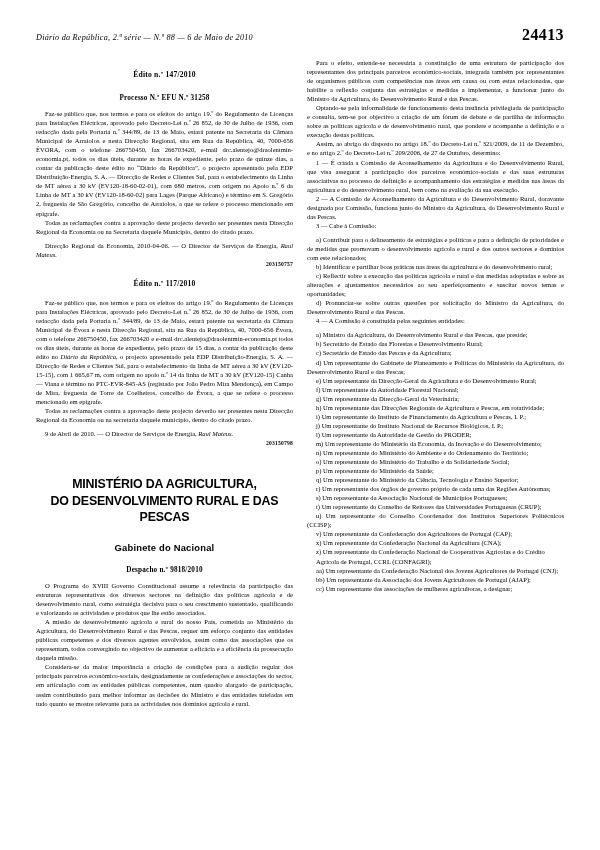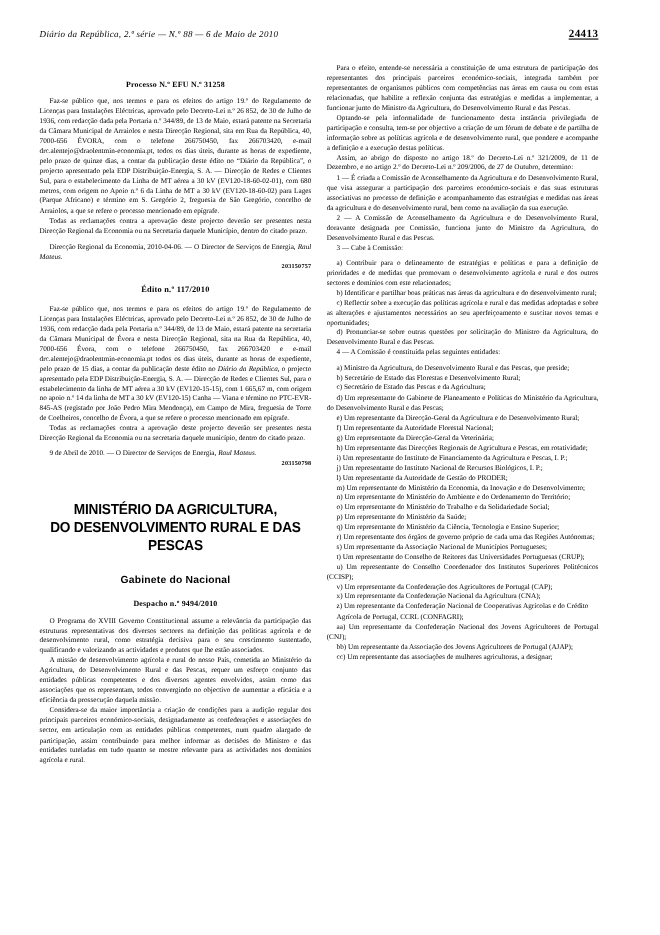--- a/index.html
+++ b/index.html
@@ -12,43 +12,42 @@
     height: 850px;
     font-family: "Liberation Serif", "DejaVu Serif", serif;
     color: #000000;
     overflow: hidden;
   }
   .page {
     position: relative;
     width: 600px;
     height: 659px;
     box-sizing: border-box;
-    padding: 26px 56px 10px 36px;
+    padding: 26px 36px 10px 36px;
     border-radius: 18px;
   }
 
   
   .masthead {
     display: flex;
     align-items: baseline;
     justify-content: space-between;
     height: 22px;
     margin-bottom: 10px;
   }
   .masthead-title {
     font-style: italic;
     font-size: 8.2px;
     letter-spacing: 0.25px;
     white-space: nowrap;
   }
   .masthead-page {
-    font-size: 10px;
+    font-size: 16px;
     font-weight: bold;
     letter-spacing: 0.4px;
-    text-decoration: underline;
   }
 
   
   .columns {
     display: flex;
     gap: 14px;
     height: 792px;
   }
   .col {
     width: 257px;
@@ -127,36 +126,37 @@
 
   <div class="masthead">
     <div class="masthead-title">Diário da República, 2.ª série — N.º 88 — 6 de Maio de 2010</div>
     <div class="masthead-page">24413</div>
   </div>
 
   <div class="columns">
 
     <div class="col">
 
+      <div class="edito-title">Édito n.º 147/2010</div>
       <div class="proc-title">Processo N.º EFU N.º 31258</div>
       <p class="body">Faz-se público que, nos termos e para os efeitos do artigo 19.º do Regulamento de Licenças para Instalações Eléctricas, aprovado pelo Decreto-Lei n.º 26 852, de 30 de Julho de 1936, com redacção dada pela Portaria n.º 344/89, de 13 de Maio, estará patente na Secretaria da Câmara Municipal de Arraiolos e nesta Direcção Regional, sita em Rua da República, 40, 7000-656 ÉVORA, com o telefone 266750450, fax 266703420, e-mail drc.alentejo@draolentmin-economia.pt, todos os dias úteis, durante as horas de expediente, pelo prazo de quinze dias, a contar da publicação deste édito no “Diário da República”, o projecto apresentado pela EDP Distribuição-Energia, S. A. — Direcção de Redes e Clientes Sul, para o estabelecimento da Linha de MT aérea a 30 kV (EV120-18-60-02-01), com 680 metros, com origem no Apoio n.º 6 da Linha de MT a 30 kV (EV120-18-60-02) para Lages (Parque Africano) e término em S. Gregório 2, freguesia de São Gregório, concelho de Arraiolos, a que se refere o processo mencionado em epígrafe.</p>
       <p class="body">Todas as reclamações contra a aprovação deste projecto deverão ser presentes nesta Direcção Regional da Economia ou na Secretaria daquele Município, dentro do citado prazo.</p>
       <p class="body gap"><span>Direcção Regional da Economia, 2010-04-06. — O Director de Serviços de Energia, </span><span class="sig">Raul Mateus.</span></p>
       <div class="ref-code">203150757</div>
 
       <div class="edito-title">Édito n.º 117/2010</div>
       <p class="body"><span>Faz-se público que, nos termos e para os efeitos do artigo 19.º do Regulamento de Licenças para Instalações Eléctricas, aprovado pelo Decreto-Lei n.º 26 852, de 30 de Julho de 1936, com redacção dada pela Portaria n.º 344/89, de 13 de Maio, estará patente na secretaria da Câmara Municipal de Évora e nesta Direcção Regional, sita na Rua da República, 40, 7000-656 Évora, com o telefone 266750450, fax 266703420 e e-mail drc.alentejo@draolentmin-economia.pt todos os dias úteis, durante as horas de expediente, pelo prazo de 15 dias, a contar da publicação deste édito no </span><span class="ital">Diário da República</span><span>, o projecto apresentado pela EDP Distribuição-Energia, S. A. — Direcção de Redes e Clientes Sul, para o estabelecimento da linha de MT aérea a 30 kV (EV120-15-15), com 1 665,67 m, com origem no apoio n.º 14 da linha de MT a 30 kV (EV120-15) Canha — Viana e término no PTC-EVR-845-AS (registado por João Pedro Mira Mendonça), em Campo de Mira, freguesia de Torre de Coelheiros, concelho de Évora, a que se refere o processo mencionado em epígrafe.</span></p>
       <p class="body">Todas as reclamações contra a aprovação deste projecto deverão ser presentes nesta Direcção Regional da Economia ou na secretaria daquele município, dentro do citado prazo.</p>
       <p class="body gap"><span>9 de Abril de 2010. — O Director de Serviços de Energia, </span><span class="sig">Raul Mateus.</span></p>
       <div class="ref-code">203150798</div>
 
       <div class="ministry" style="white-space: pre-line;">MINISTÉRIO DA AGRICULTURA,
 DO DESENVOLVIMENTO RURAL E DAS PESCAS</div>
       <div class="dept">Gabinete do Nacional</div>
-      <div class="despacho-title">Despacho n.º 9494/2010</div>
+      <div class="despacho-title">Despacho n.º 9818/2010</div>
 
       <p class="body">O Programa do XVIII Governo Constitucional assume a relevância da participação das estruturas representativas dos diversos sectores na definição das políticas agrícola e de desenvolvimento rural, como estratégia decisiva para o seu crescimento sustentado, qualificando e valorizando as actividades e produtos que lhe estão associados.</p>
       <p class="body">A missão de desenvolvimento agrícola e rural do nosso País, cometida ao Ministério da Agricultura, do Desenvolvimento Rural e das Pescas, requer um esforço conjunto das entidades públicas competentes e dos diversos agentes envolvidos, assim como das associações que os representam, todos convergindo no objectivo de aumentar a eficácia e a eficiência da prossecução daquela missão.</p>
       <p class="body">Considera-se da maior importância a criação de condições para a audição regular dos principais parceiros económico-sociais, designadamente as confederações e associações do sector, em articulação com as entidades públicas competentes, num quadro alargado de participação, assim contribuindo para melhor informar as decisões do Ministro e das entidades tuteladas em tudo quanto se mostre relevante para as actividades nos domínios agrícola e rural.</p>
     </div>
 
     <div class="col">
 
       <p class="body">Para o efeito, entende-se necessária a constituição de uma estrutura de participação dos representantes dos principais parceiros económico-sociais, integrada também por representantes de organismos públicos com competências nas áreas em causa ou com estas relacionadas, que habilite a reflexão conjunta das estratégias e medidas a implementar, a funcionar junto do Ministro da Agricultura, do Desenvolvimento Rural e das Pescas.</p>
       <p class="body">Optando-se pela informalidade de funcionamento desta instância privilegiada de participação e consulta, tem-se por objectivo a criação de um fórum de debate e de partilha de informação sobre as políticas agrícola e de desenvolvimento rural, que pondere e acompanhe a definição e a execução destas políticas.</p>

